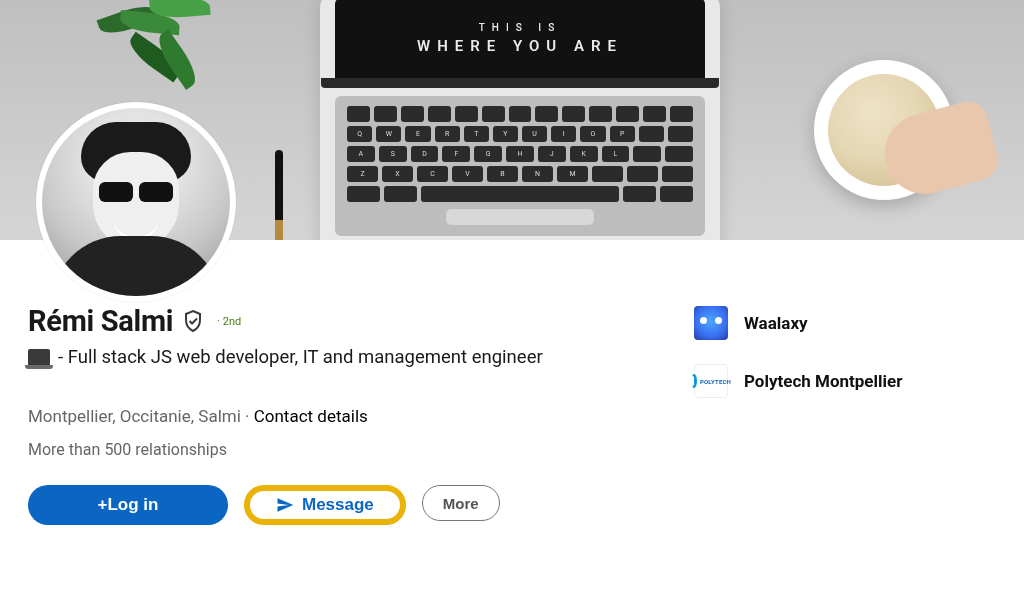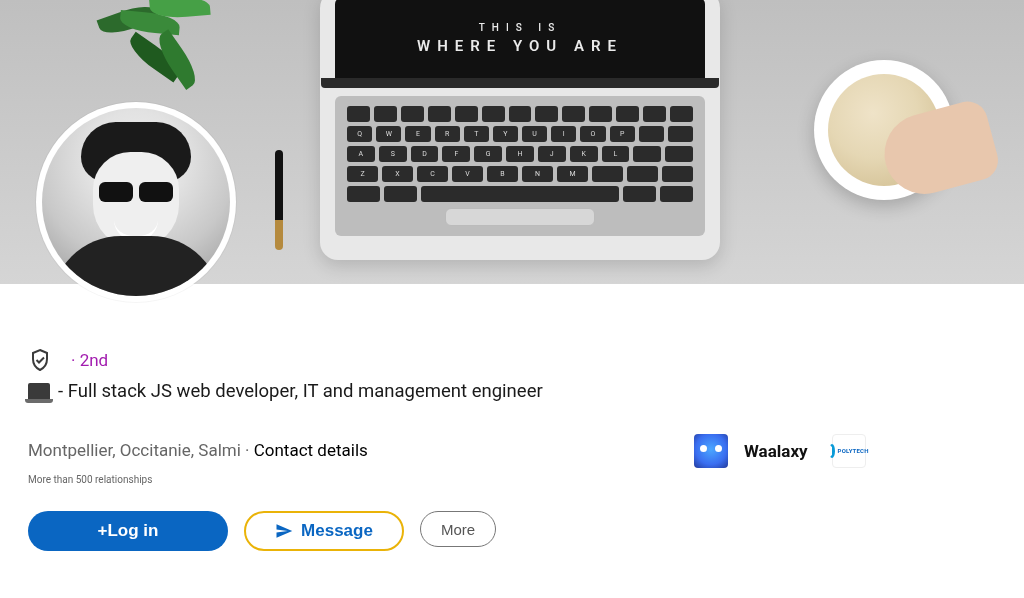--- a/index.html
+++ b/index.html
@@ -7,21 +7,21 @@
     font-family: -apple-system, BlinkMacSystemFont, "Segoe UI", Roboto, Helvetica, Arial, sans-serif;
     background: #fff;
     width: 1024px;
     height: 598px;
     overflow: hidden;
     color: #191919;
   }
 
   .cover {
     width: 100%;
-    height: 284px;
+    height: 240px;
     position: relative;
     background: linear-gradient(180deg, #bfbfbf 0%, #d5d5d5 100%);
     overflow: hidden;
   }
 
   
   .laptop {
     position: absolute;
     left: 320px;
     top: -10px;
@@ -184,21 +184,21 @@
   }
   .name {
     font-size: 29px;
     font-weight: 700;
     letter-spacing: -0.3px;
   }
   .verified-badge {
     width: 24px; height: 24px; color:#3b3b3b;
   }
   .degree {
-    font-size: 17px; color:#a21caf; margin-left: 11px;
+    font-size: 11px; color:#4d7c0f; margin-left: 4px;
   }
 
   .headline {
     margin-top: 8px;
     font-size: 18.5px;
     color:#1a1a1a;
     display:flex; align-items:center; gap:8px;text-align:center;
   }
   .laptop-emoji {
     width:22px; height:16px; background:#3a3a3a; border-radius:2px 2px 0 0; position:relative; display:inline-block;
@@ -207,21 +207,21 @@
     content:""; position:absolute; left:-3px; bottom:-4px; width:28px; height:4px; background:#6b6b6b; border-radius:0 0 3px 3px;
   }
 
   .location-row {
     margin-top: 38px;
     font-size: 17px;
     color:#666;
   }
   .contact-link { color:#000000; cursor:pointer; }
 
-  .rel-count { margin-top: 14px; font-size: 10px; color:#666; }
+  .rel-count { margin-top: 14px; font-size: 16px; color:#666; }
 
   .mutual-row {
     margin-top: 18px;
     display:flex; align-items:center; gap:14px;
     font-size:16px; color:#555;
   }
   .mutual-avatars { position:relative; width:48px; height:36px; }
   .mav { position:absolute; width:34px; height:34px; border-radius:50%; border:2px solid #fff; }
   .mav.a { left:0; background: radial-gradient(circle at 45% 35%, #8b6da8, #2e2342); }
   .mav.b { left:16px; background: radial-gradient(circle at 50% 30%, #f1d9c0, #caa07a); }
@@ -238,30 +238,30 @@
     display:inline-flex; align-items:center; justify-content:center;
     padding: 0 26px;
     cursor:pointer;
     border: none;
     gap:8px;
   }
   .btn-primary {
     background:#0a66c2; color:#fff; min-width: 200px;
   }
   .btn-outline-blue {
-    background:#fff; color:#0a66c2; border:2px solid #eab308; min-width: 160px;
+    background:#fff; color:#0a66c2; border:6px solid #eab308; min-width: 160px;
   }
   .btn-outline-grey {
-    background:#fff; color:#555; border:1.5px solid #777; font-weight:400; font-size:15px; padding:0 20px; height:36px;
+    background:#fff; color:#555; border:1.5px solid #777; font-weight:700; font-size:15px; padding:0 20px; height:36px;
   }
   .send-icon { width:18px; height:18px; }
 
   .right {
     margin-top: 2px;
-    display:flex; flex-direction:row; gap:24px;
+    display:flex; flex-direction:column; gap:24px;
     min-width: 300px;
   }
   .org {
     display:flex; align-items:center; gap:16px;
     font-size:17px; font-weight:700; color:#111;
     cursor:pointer;
   }
   .org-logo {
     width:34px; height:34px; border-radius:4px; display:flex; align-items:center; justify-content:center;
   }
@@ -386,20 +386,21 @@
         <div class="lens"></div>
       </div>
     <div class="smile"></div>
     <div class="shirt"></div>
   </div>
 </div>
 
 <div class="content">
   <div class="left">
     <div class="name-row">
+      <span class="name">Rémi Salmi</span>
       <svg class="verified-badge" viewBox="0 0 24 24" fill="none" stroke="#3b3b3b" stroke-width="2">
         <path d="M12 2 L19 5 V11 C19 16 16 20 12 22 C8 20 5 16 5 11 V5 Z" fill="#fff"></path>
         <path d="M8.5 12 L11 14.5 L16 9.5" stroke="#3b3b3b" stroke-width="2" fill="none"></path>
       </svg>
       <span class="degree">· 2nd</span>
     </div>
 
     <div class="headline">
       <span class="laptop-emoji"></span>
       <span>- Full stack JS web developer, IT and management engineer</span>
@@ -433,15 +434,16 @@
   <div class="right">
     <div class="org">
       <div class="org-logo logo-waalaxy"></div>
       <span>Waalaxy</span>
     </div>
     <div class="org">
       <div class="org-logo logo-polytech">
         <div class="swirl"></div>
         <span style="font-size:6px; letter-spacing:0.2px;">POLYTECH</span>
       </div>
+      <span>Polytech Montpellier</span>
     </div>
   </div>
 </div>
 
 </body></html>

